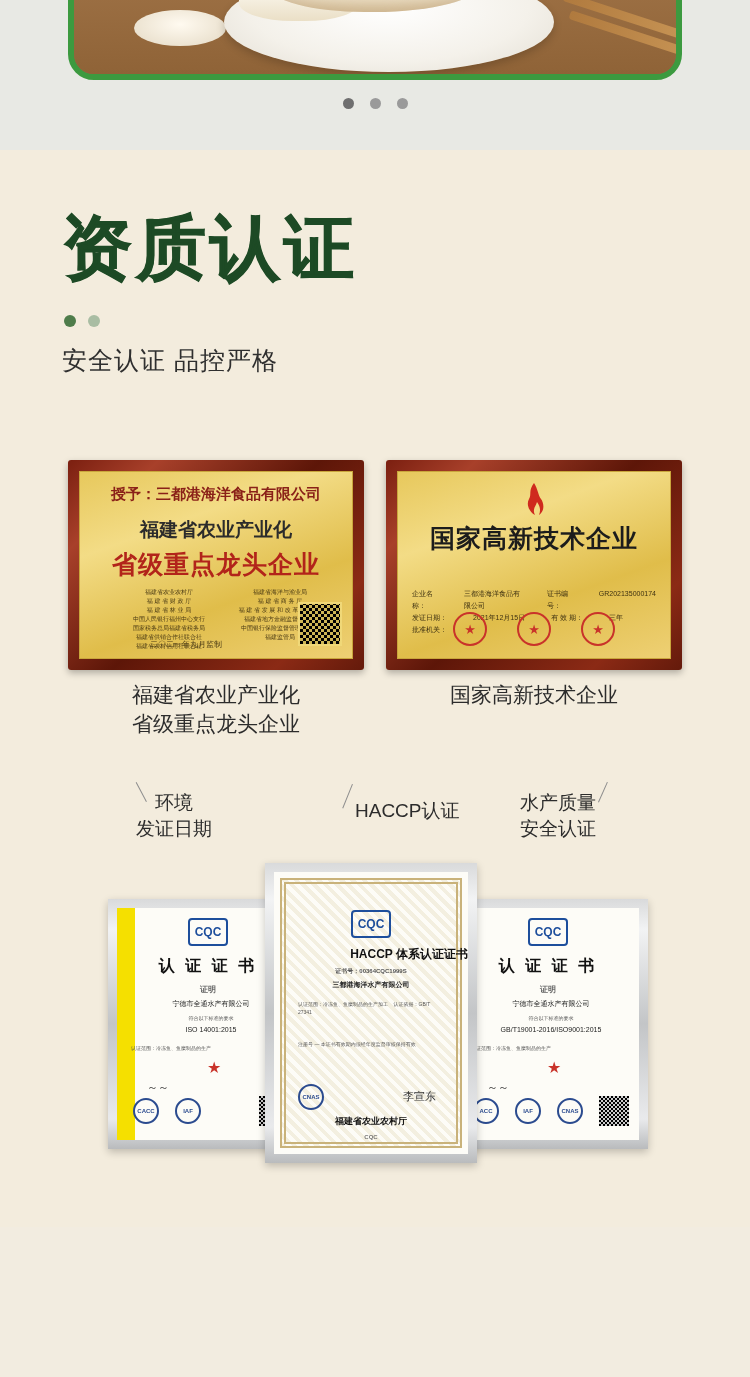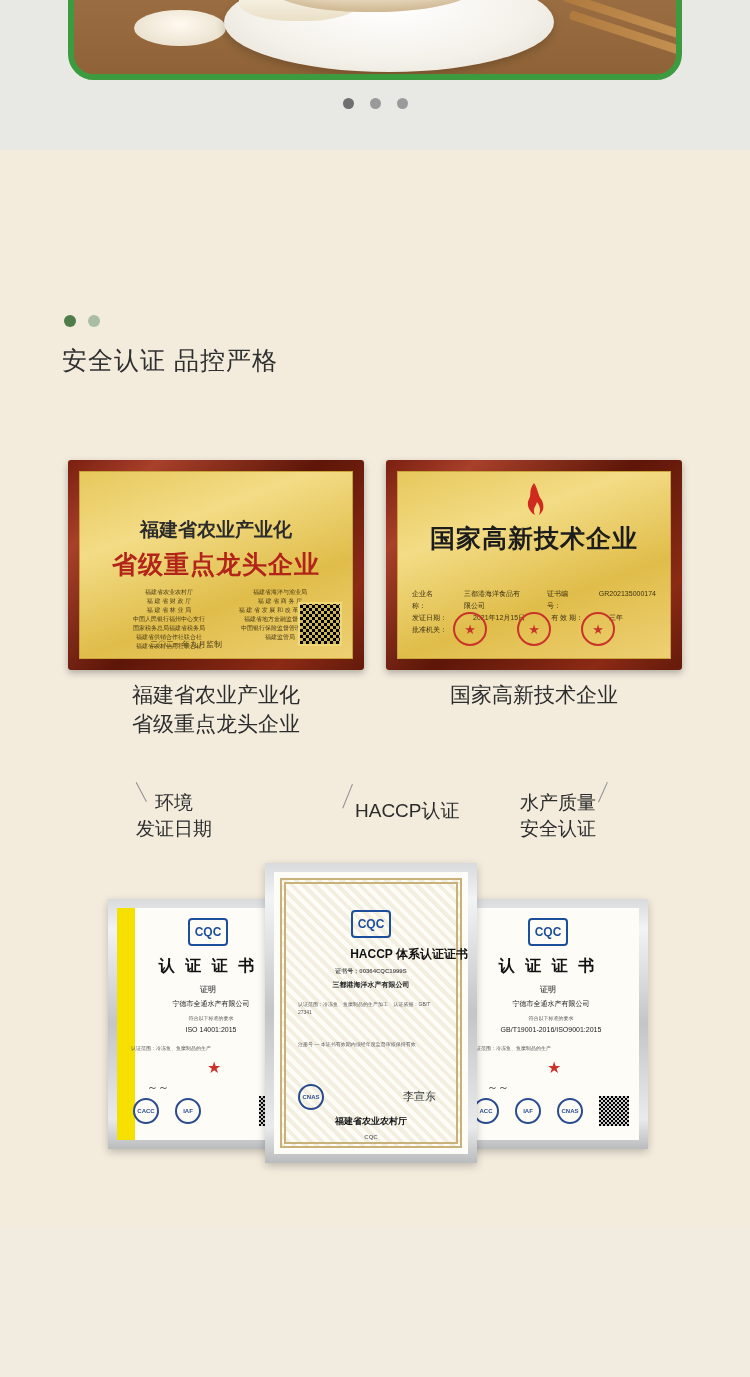--- a/index.html
+++ b/index.html
@@ -396,34 +396,36 @@
     </div>
     <div class="dots">
       <div class="dot active"></div>
       <div class="dot"></div>
       <div class="dot"></div>
     </div>
   </div>
 
   <div class="cert-section">
 
+    <div class="section-title">资质认证</div>
 
     <div class="title-dots">
       <div class="tdot"></div>
       <div class="tdot dim"></div>
     </div>
 
     <div class="subtitle">
       <div>安全认证 品控严格</div>
     </div>
 
     <div class="plaques">
 
       <div class="plaque">
         <div class="plaque-inner">
+          <div class="pl1-l1">授予：三都港海洋食品有限公司</div>
           <div class="pl1-l2">福建省农业产业化</div>
           <div class="pl1-l3">省级重点龙头企业</div>
           <div class="pl1-body" style="white-space: pre-line;">福建省农业农村厅
 福 建 省 财 政 厅
 福 建 省 林 业 局
 中国人民银行福州中心支行
 国家税务总局福建省税务局
 福建省供销合作社联合社
 福建省农村信用社联合社</div>
           <div class="pl1-body2" style="white-space: pre-line;">福建省海洋与渔业局

